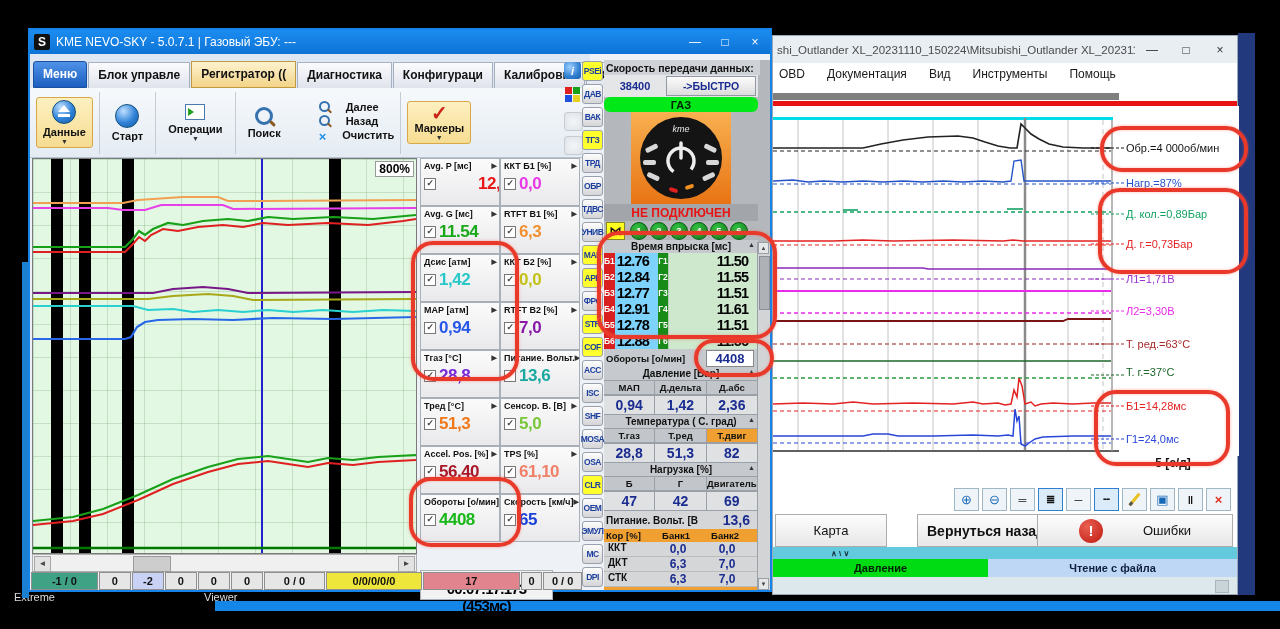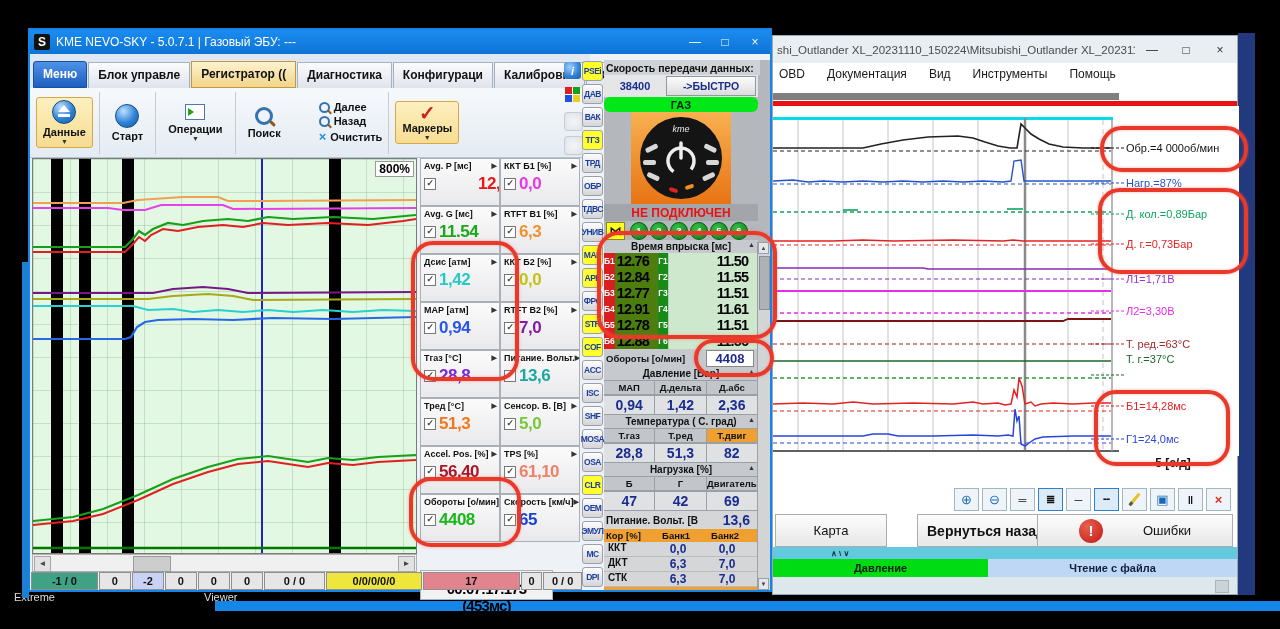--- a/index.html
+++ b/index.html
@@ -52,21 +52,21 @@
   .tgroup{display:flex;align-items:center;height:62px;border-right:1px solid #c4ccd6;padding:0 6px;}
   .tbtn{display:flex;flex-direction:column;align-items:center;justify-content:center;font-size:11px;font-weight:bold;color:#111;padding:2px 6px;border-radius:3px;}
   .tbtn.hl{background:linear-gradient(#fdf0c0,#f6dc92);border:1px solid #d8a848;}
   .orb{width:22px;height:22px;border-radius:50%;background:radial-gradient(circle at 35% 28%,#bfe0ff,#2f82d8 55%,#175a9e);border:1px solid #14507e;position:relative;margin-bottom:2px;}
   .orb .ej{position:absolute;left:5px;top:4px;width:0;height:0;border-left:6px solid transparent;border-right:6px solid transparent;border-bottom:7px solid #fff;}
   .orb .ejb{position:absolute;left:5px;top:13px;width:12px;height:3px;background:#fff;}
   .ops-ic{width:18px;height:14px;background:#fff;border:1px solid #4a7ab0;margin-bottom:3px;position:relative;}
   .ops-ic i{position:absolute;left:2px;top:3px;width:0;height:0;border-top:4px solid transparent;border-bottom:4px solid transparent;border-left:6px solid #20a020;}
   .mag{width:12px;height:12px;border:3px solid #3572b0;border-radius:50%;position:relative;display:inline-block;margin-bottom:2px;}
   .mag:after{content:"";position:absolute;width:7px;height:3px;background:#8a5a20;transform:rotate(45deg);right:-6px;bottom:-3px;border-radius:2px;}
-  .mini{display:flex;align-items:center;gap:4px;font-size:11px;font-weight:bold;color:#111;margin:1px 0;padding-left:24px;}
+  .mini{display:flex;gap:16px;font-size:11px;font-weight:bold;color:#111;margin:1px 0;padding-left:24px;}
   .mag-s{width:7px;height:7px;border:2px solid #3572b0;border-radius:50%;position:relative;display:inline-block;}
   .mag-s:after{content:"";position:absolute;width:5px;height:2px;background:#8a5a20;transform:rotate(45deg);right:-4px;bottom:-2px;}
   .blue-x{color:#2090e8;font-weight:bold;font-size:13px;}
   .red-chk{color:#cc2418;font-size:20px;font-weight:bold;line-height:18px;}
   .drop{font-size:7px;color:#333;}
 
   
   #chart{position:absolute;left:2px;top:128px;width:385px;height:396px;background:#e2f8e2;border:1px solid #7a7a7a;box-sizing:border-box;
     background-image:repeating-linear-gradient(to right,rgba(90,140,90,.22) 0 1px,transparent 1px 37px),
                      repeating-linear-gradient(to bottom,rgba(90,140,90,.22) 0 1px,transparent 1px 33px);}
@@ -111,21 +111,21 @@
   .rp-cyl{height:19px;display:flex;align-items:center;gap:2px;padding-left:2px;background:#b4b8bc;}
   .bowtie{width:17px;height:16px;background:#ffff20;border:1px solid #888820;color:#111;font-size:12px;font-weight:bold;display:flex;align-items:center;justify-content:center;margin-right:3px;}
   .cylb{width:16px;height:16px;border-radius:50%;background:radial-gradient(circle at 35% 30%,#30c040,#0f7a1d);color:#fff;font-size:9.5px;font-weight:bold;display:flex;align-items:center;justify-content:center;border:1px solid #085a12;}
   .rp-h{background:#c6cace;font-weight:bold;font-size:10px;color:#111;display:flex;justify-content:center;position:relative;padding:1px 0;}
   .rp-h .sort{position:absolute;right:3px;font-size:7px;color:#333;}
   .injrow{display:flex;height:16px;align-items:stretch;background:#dcdcdc;}
   .injrow .lb{width:13px;font-size:8.5px;font-weight:bold;display:flex;align-items:center;justify-content:center;}
   .injrow .lb.b{color:#fff;background:#d82020;}
   .injrow .lb.g{color:#fff;background:#178a17;}
   .injrow .nv{width:63px;font-size:14.5px;font-weight:bold;color:#000;display:flex;align-items:center;padding-left:2px;letter-spacing:-0.8px;}
-  .injrow .nv.b{background:#4d7c0f;}
+  .injrow .nv.b{background:#7dd3fc;}
   .injrow .nv.g{background:#cde8cd;border-left:1px solid #b8ccb8;padding-left:48px;}
   .rpmrow{display:flex;align-items:center;height:18px;background:#c6cace;}
   .rpmrow .rl{font-size:9.5px;font-weight:bold;color:#111;padding-left:2px;flex:1;white-space:nowrap;}
   .rpmbox{width:46px;height:15px;background:#fff;border:1px solid #888;color:#1a2c90;font-weight:bold;font-size:13px;display:flex;align-items:center;justify-content:center;margin-right:4px;}
   .t3{display:flex;}
   .t3 div{flex:1;border:1px solid #9aa0a8;margin-left:-1px;text-align:center;box-sizing:border-box;}
   .t3.hdr div{background:#c2c6ca;font-weight:bold;font-size:9.5px;color:#111;padding:1px 0;}
   .t3.hdr div.orange{background:#f0a030;}
   .t3.val div{background:#dfe1e3;font-weight:bold;font-size:14px;color:#1a2c90;padding:1px 0;}
   .korh{display:flex;background:#f0a030;font-weight:bold;font-size:9.5px;color:#111;position:relative;padding:1px 0;}
@@ -234,21 +234,21 @@
     </g>
   </svg>
 
   <span class="v-label" style="top: 106px; color: rgb(20, 20, 20);">Обр.=4 000об/мин</span>
   <span class="v-label" style="top: 141px; color: rgb(37, 83, 200);">Нагр.=87%</span>
   <span class="v-label" style="top: 172px; color: rgb(19, 162, 99);">Д. кол.=0,89Бар</span>
   <span class="v-label" style="top: 202px; color: rgb(227, 34, 34);">Д. г.=0,73Бар</span>
   <span class="v-label" style="top: 237px; color: rgb(154, 54, 207);">Л1=1,71В</span>
   <span class="v-label" style="top: 269px; color: rgb(234, 43, 234);">Л2=3,30В</span>
   <span class="v-label" style="top: 302px; color: rgb(165, 42, 42);">Т. ред.=63°С</span>
-  <span class="v-label" style="top: 317px; color: rgb(29, 102, 42);">Т. г.=37°С</span>
+  <span class="v-label" style="top: 330px; color: rgb(29, 102, 42);">Т. г.=37°С</span>
   <span class="v-label" style="top: 364px; color: rgb(227, 34, 34);">Б1=14,28мс</span>
   <span class="v-label" style="top: 397px; color: rgb(42, 70, 216);">Г1=24,0мс</span>
   <div class="v-scale">5 [с/д]</div>
 
   <div class="v-tools">
     <div class="vt">⊕</div>
     <div class="vt">⊖</div>
     <div class="vt blk">═</div>
     <div class="vt blk sel">≣</div>
     <div class="vt blk">─</div>

